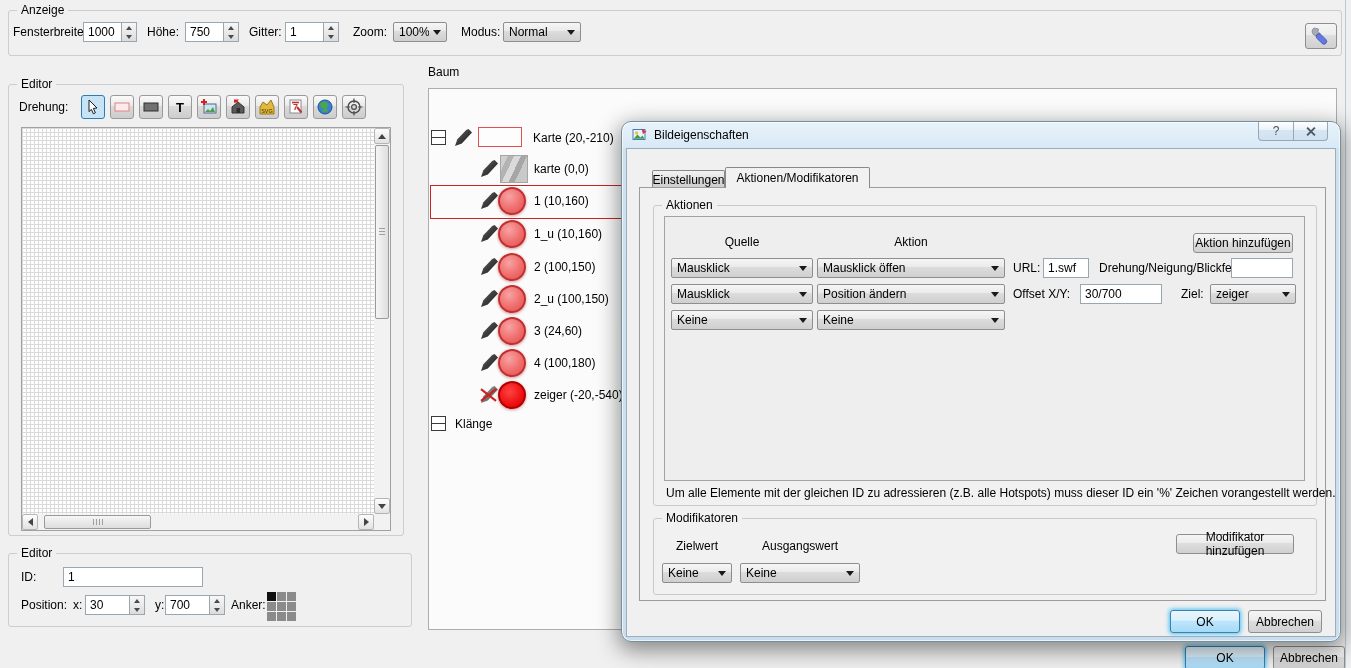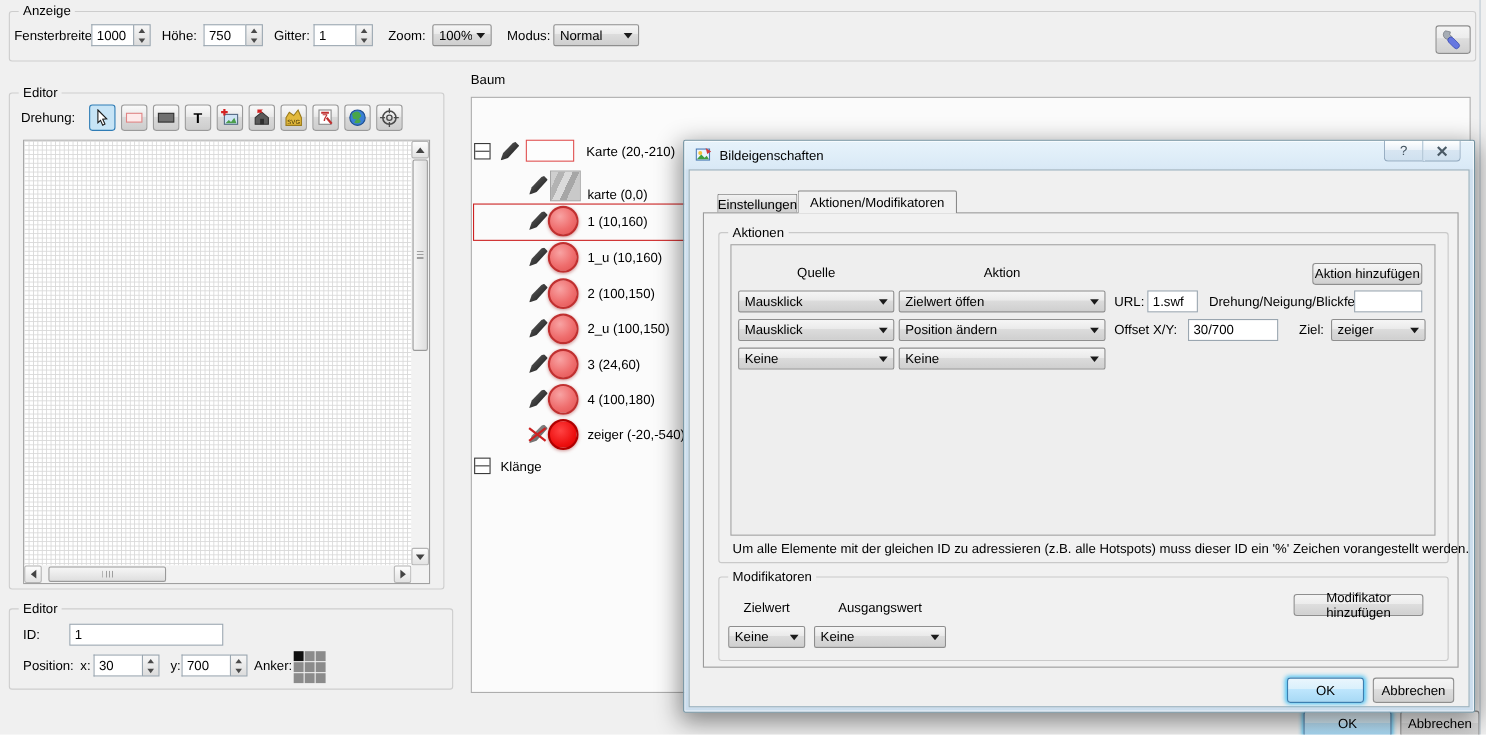--- a/index.html
+++ b/index.html
@@ -79,23 +79,23 @@
       border:2px solid #c03030;box-shadow:0 1px 3px rgba(160,30,30,.45);}
   .dot.solid{background:radial-gradient(circle at 40% 35%,#ff4343,#ee1111 60%,#d60000);border:2px solid #b00000;}
   .thumbimg{position:absolute;width:28px;height:28px;border:1px solid #a5a5a5;box-sizing:border-box;
       background:linear-gradient(115deg,#cfcfcf 0 18%,#b3b3b3 18% 34%,#dadada 34% 52%,#a6a6a6 52% 68%,#c9c9c9 68%);}
   .tree-sel{position:absolute;border:1px solid #cc2222;}
   
   .anchor{position:absolute;display:grid;grid-template-columns:repeat(3,9px);grid-auto-rows:9px;gap:1px;}
   .a-cell{background:#8b8b8b;}
   .a-cell.sel{background:#101010;}
   
-  .dialog{position:absolute;border:1px solid #70909f;border-radius:2px;
+  .dialog{position:absolute;border:1px solid #70909f;border-radius:10px;
       background:linear-gradient(180deg,#e7f3fb 0,#d9e9f6 25px,#cfe0ef 27px,#cbdded 100%);
-      box-shadow:0 6px 22px 2px rgba(0,0,0,.45), inset 0 0 0 1px rgba(255,255,255,.65);margin-top:6px;}
+      box-shadow:0 6px 22px 2px rgba(0,0,0,.45), inset 0 0 0 1px rgba(255,255,255,.65);}
   .dlg-content{position:absolute;left:4px;right:4px;top:26px;bottom:4px;background:#f0f0f0;border:1px solid #98b0bd;}
   .cap-group{position:absolute;display:flex;}
   .cap-btn{width:35px;height:19px;border:1px solid #91a8bd;border-top:none;box-sizing:border-box;
       background:linear-gradient(#ffffff,#eaf1f8 45%,#d8e6f2 46%,#cfe0ef);
       display:flex;align-items:center;justify-content:center;color:#40505c;}
   .cap-btn.first{border-bottom-left-radius:4px;border-right:none;}
   .cap-btn.last{border-bottom-right-radius:4px;}
   .x-icon{position:relative;width:11px;height:11px;}
   .x-icon::before,.x-icon::after{content:"";position:absolute;left:5px;top:0;width:2px;height:11px;background:#4a5a66;}
   .x-icon::before{transform:rotate(45deg);}
@@ -312,21 +312,21 @@
     <div class="trow" style="top:37px;height:24px;">
       <span class="exp" style="left:2px;top:4px;"></span>
       <span class="pen" style="left:26px;top:3px;"></span>
       <span class="red-rect" style="left:49px;top:1px;"></span>
       <span class="abs lbl" style="left:104px;top:5px;">Karte (20,-210)</span>
     </div>
 
     <div class="trow" style="top:65px;height:30px;">
       <span class="pen" style="left:52px;top:6px;"></span>
       <span class="thumbimg" style="left:71px;top:1px;"></span>
-      <span class="abs lbl" style="left:105px;top:16px;">karte (0,0)</span>
+      <span class="abs lbl" style="left:105px;top:8px;">karte (0,0)</span>
     </div>
 
     <div class="tree-sel" style="left:1px;top:96px;width:905px;height:32px;"></div>
     <div class="trow" style="top:97px;height:30px;">
       <span class="pen" style="left:52px;top:6px;"></span>
       <span class="dot" style="left:69px;top:1px;"></span>
       <span class="abs lbl" style="left:105px;top:8px;">1 (10,160)</span>
     </div>
 
     <div class="trow" style="top:130px;height:30px;">
@@ -416,21 +416,21 @@
             <span class="hdr" style="left:152px;top:18px;width:188px;">Aktion</span>
             <div class="btn" style="position:absolute;left:528px;top:16px;width:100px;height:20px;">
               <span>Aktion hinzufügen</span>
             </div>
 
             <div class="combo abs" style="left:6px;top:41px;width:142px;">
               <span class="combo-text">Mausklick</span>
               <span class="carrow"></span>
             </div>
             <div class="combo abs" style="left:152px;top:41px;width:188px;">
-              <span class="combo-text">Zielwert öffen</span>
+              <span class="combo-text">Mausklick öffen</span>
               <span class="carrow"></span>
             </div>
             <span class="abs lbl" style="left:348px;top:44px;">URL:</span>
             <input class="tinput abs" style="left: 378px; top: 41px; width: 46px;" value="1.swf">
             <span class="abs lbl" style="left:434px;top:44px;">Drehung/Neigung/Blickfeld:</span>
             <input class="tinput abs" style="left: 566px; top: 41px; width: 62px;" value="">
 
             <div class="combo abs" style="left:6px;top:67px;width:142px;">
               <span class="combo-text">Mausklick</span>
               <span class="carrow"></span>

